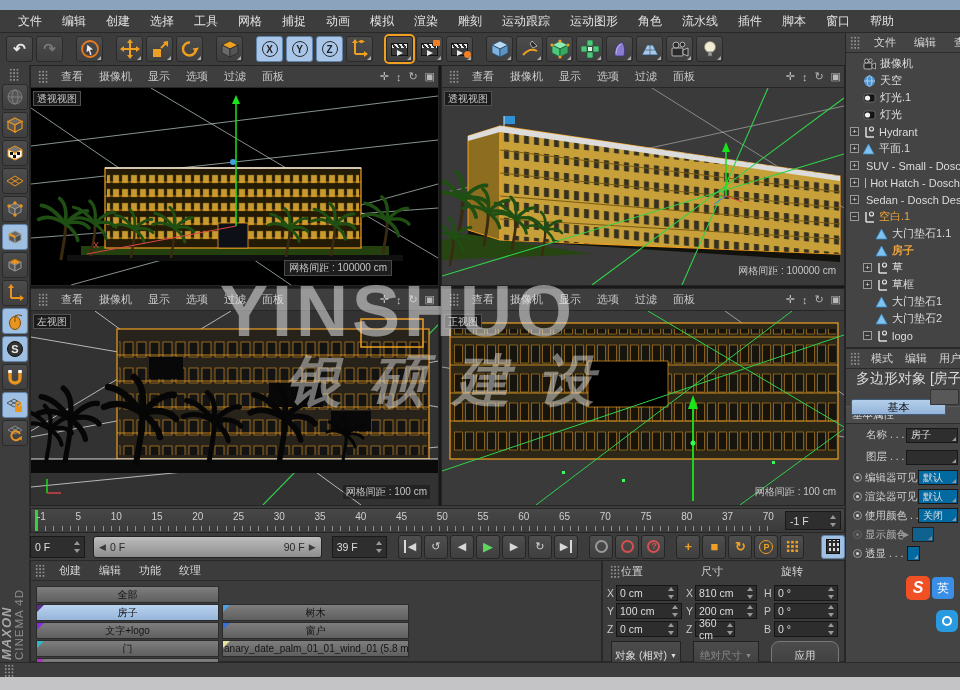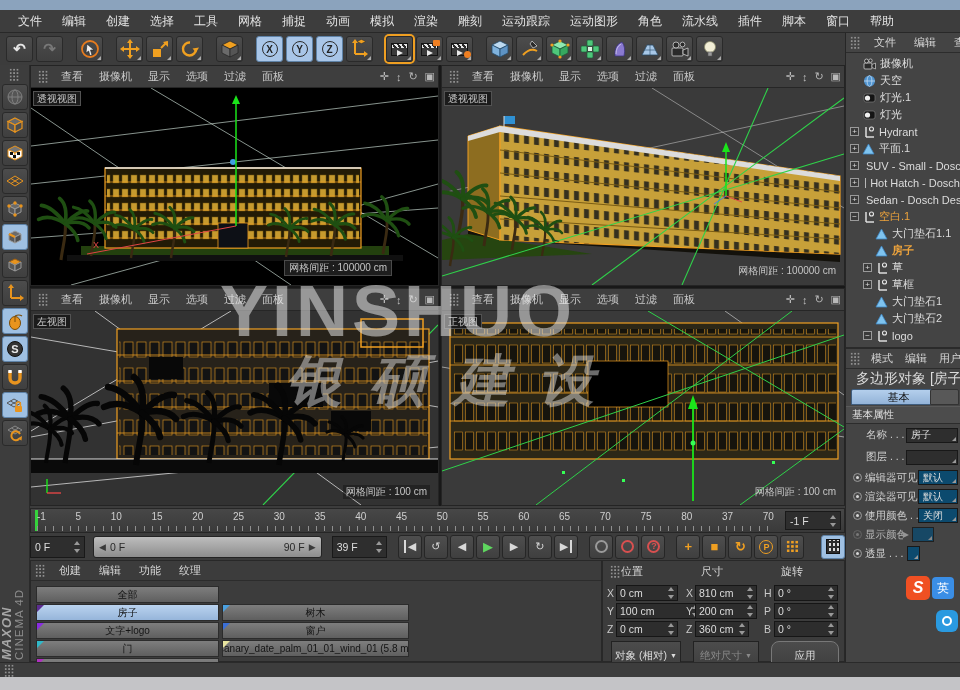--- a/index.html
+++ b/index.html
@@ -92,21 +92,21 @@
 .hl{color:#eda33c}
 .exp{width:9px;height:9px;border:1px solid #9a9a9a;background:#3a3a3a;color:#ddd;font-size:8px;line-height:7px;text-align:center;margin-right:3px;flex:none}
 .sp13{width:12px;flex:none}
 .pad17{padding-left:17px}
 .pad4{padding-left:4px}
 .divider{height:2px;background:#2a2a2a}
 .amlab{font-size:10.5px;color:#cfcfcf;white-space:nowrap;overflow:hidden}
 .radio{width:9px;height:9px;border-radius:50%;border:1px solid #9a9a9a;background:#4a4a4a;position:relative;flex:none;margin:0 3px}
 .radio::after{content:"";position:absolute;left:2px;top:2px;width:3px;height:3px;border-radius:50%;background:#d8d8d8}
 .radio.dim{opacity:.45}
-.combo{height:15px;background:#0c4a6e;border:1px solid #181818;color:#ddd;font-size:10px;display:flex;align-items:center;padding:0 4px;position:relative;flex:none}
+.combo{height:15px;background:#0369a1;border:1px solid #181818;color:#ddd;font-size:10px;display:flex;align-items:center;padding:0 4px;position:relative;flex:none}
 .combo::after{content:"";position:absolute;right:1px;bottom:1px;border-left:4px solid transparent;border-bottom:4px solid #999}
 .tab{position:absolute;height:16px;background:linear-gradient(#b4cfec,#93b3d8);color:#111;font-size:11px;display:flex;align-items:center;justify-content:center;border:1px solid #3f5d7e;border-radius:2px 2px 0 0}
 .sect{background:#4c4c4c;border-top:1px solid #5a5a5a;border-bottom:1px solid #2c2c2c;font-size:10.5px;color:#e0e0e0;padding:1px 6px}
 
 .brandwrap{left:0;top:500px;width:30px;height:162px;overflow:visible}
 .brand{width:160px;transform:rotate(-90deg) translate(-160px,0);transform-origin:0 0;line-height:13px}
 .bmax{font-size:13px;font-weight:bold;font-style:italic;color:#a6a6a6;letter-spacing:1px}
 .bcin{font-size:11.5px;color:#8d8d8d;letter-spacing:1px}
 
 .ime{left:906px;top:576px;display:flex;gap:2px;z-index:60}
@@ -834,41 +834,41 @@
     <div class="field" style="left:92px;top:24px;width:62px">
         <span>810 cm</span>
         <b class="ud"></b>
       </div>
     <span class="flab" style="left:161px;top:26px">H</span>
     <div class="field" style="left:171px;top:24px;width:64px">
         <span>0 °</span>
         <b class="ud"></b>
       </div>
     <span class="flab" style="left:4px;top:44px">Y</span>
-    <div class="field" style="left:13px;top:42px;width:86px">
+    <div class="field" style="left:13px;top:42px;width:66px">
         <span>100 cm</span>
         <b class="ud"></b>
       </div>
     <span class="flab" style="left:83px;top:44px">Y</span>
     <div class="field" style="left:92px;top:42px;width:62px">
         <span>200 cm</span>
         <b class="ud"></b>
       </div>
     <span class="flab" style="left:161px;top:44px">P</span>
     <div class="field" style="left:171px;top:42px;width:64px">
         <span>0 °</span>
         <b class="ud"></b>
       </div>
     <span class="flab" style="left:4px;top:62px">Z</span>
     <div class="field" style="left:13px;top:60px;width:62px">
         <span>0 cm</span>
         <b class="ud"></b>
       </div>
     <span class="flab" style="left:83px;top:62px">Z</span>
-    <div class="field" style="left:92px;top:60px;width:54px">
+    <div class="field" style="left:92px;top:60px;width:40px">
         <span>360 cm</span>
         <b class="ud"></b>
       </div>
     <span class="flab" style="left:161px;top:62px">B</span>
     <div class="field" style="left:171px;top:60px;width:64px">
         <span>0 °</span>
         <b class="ud"></b>
       </div>
     <div class="cbtn" style="left:8px;top:80px;width:70px">
         <span>对象 (相对)</span>
@@ -1039,21 +1039,21 @@
       <span class="pmi" style="padding:0 6px">编辑</span>
       <span class="pmi" style="padding:0 6px">用户数据</span>
     </div>
     <div class="omr" style="height:19px;padding-left:6px">
       <svg width="13" height="12">
           <polygon points="6.5,1 12,11 1,11" fill="#7ec3ef" stroke="#3f88c5" stroke-width=".8"></polygon>
         </svg>
       <span class="lab" style="font-size:14px">多边形对象 [房子]</span>
     </div>
     <div style="position:relative;height:18px">
-      <div class="tab" style="left:5px;top:1px;width:95px">
+      <div class="tab" style="left:5px;top:11px;width:95px">
           <span>基本</span>
         </div>
       <div class="tab" style="left:84px;top:1px;width:29px;background:#585858;border-color:#333"></div>
     </div>
     <div class="sect">基本属性</div>
     <div class="omr" style="height:22px;padding-left:20px">
       <span class="amlab" style="flex:1">名称 . . . . .</span>
       <div class="combo" style="width:52px;margin-right:2px;background:#2e2e2e">
           <span>房子</span>
         </div>

